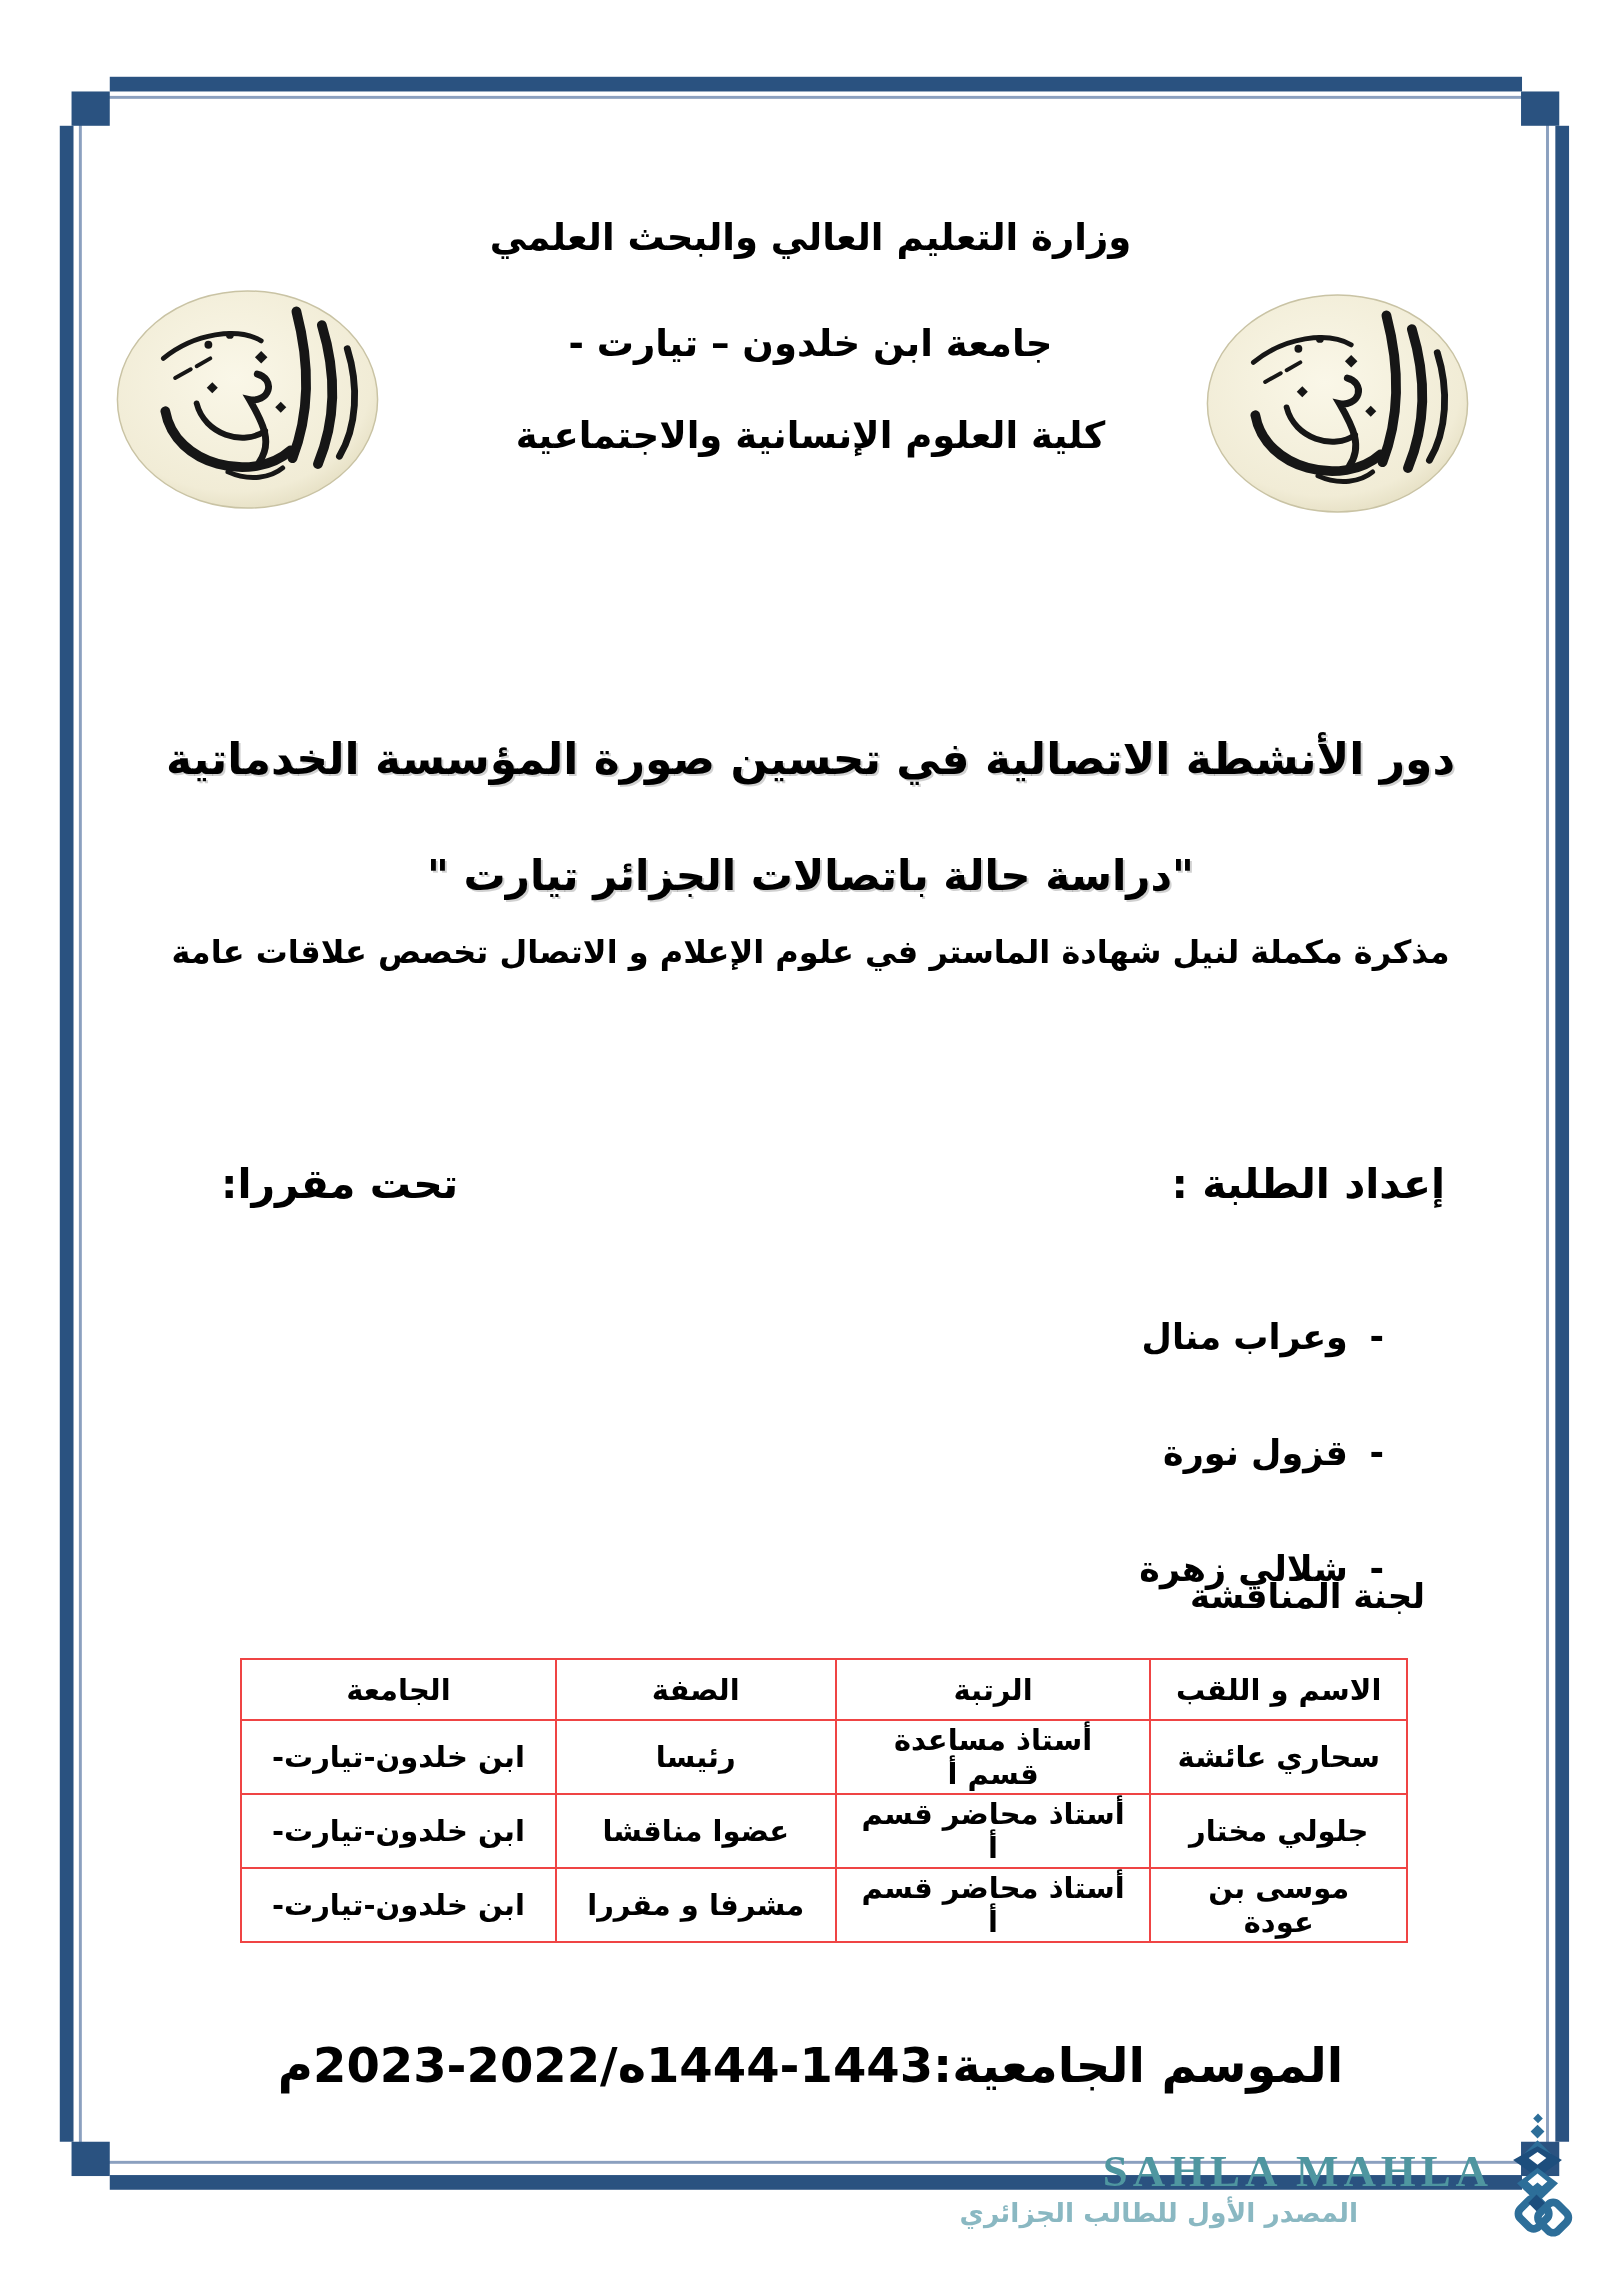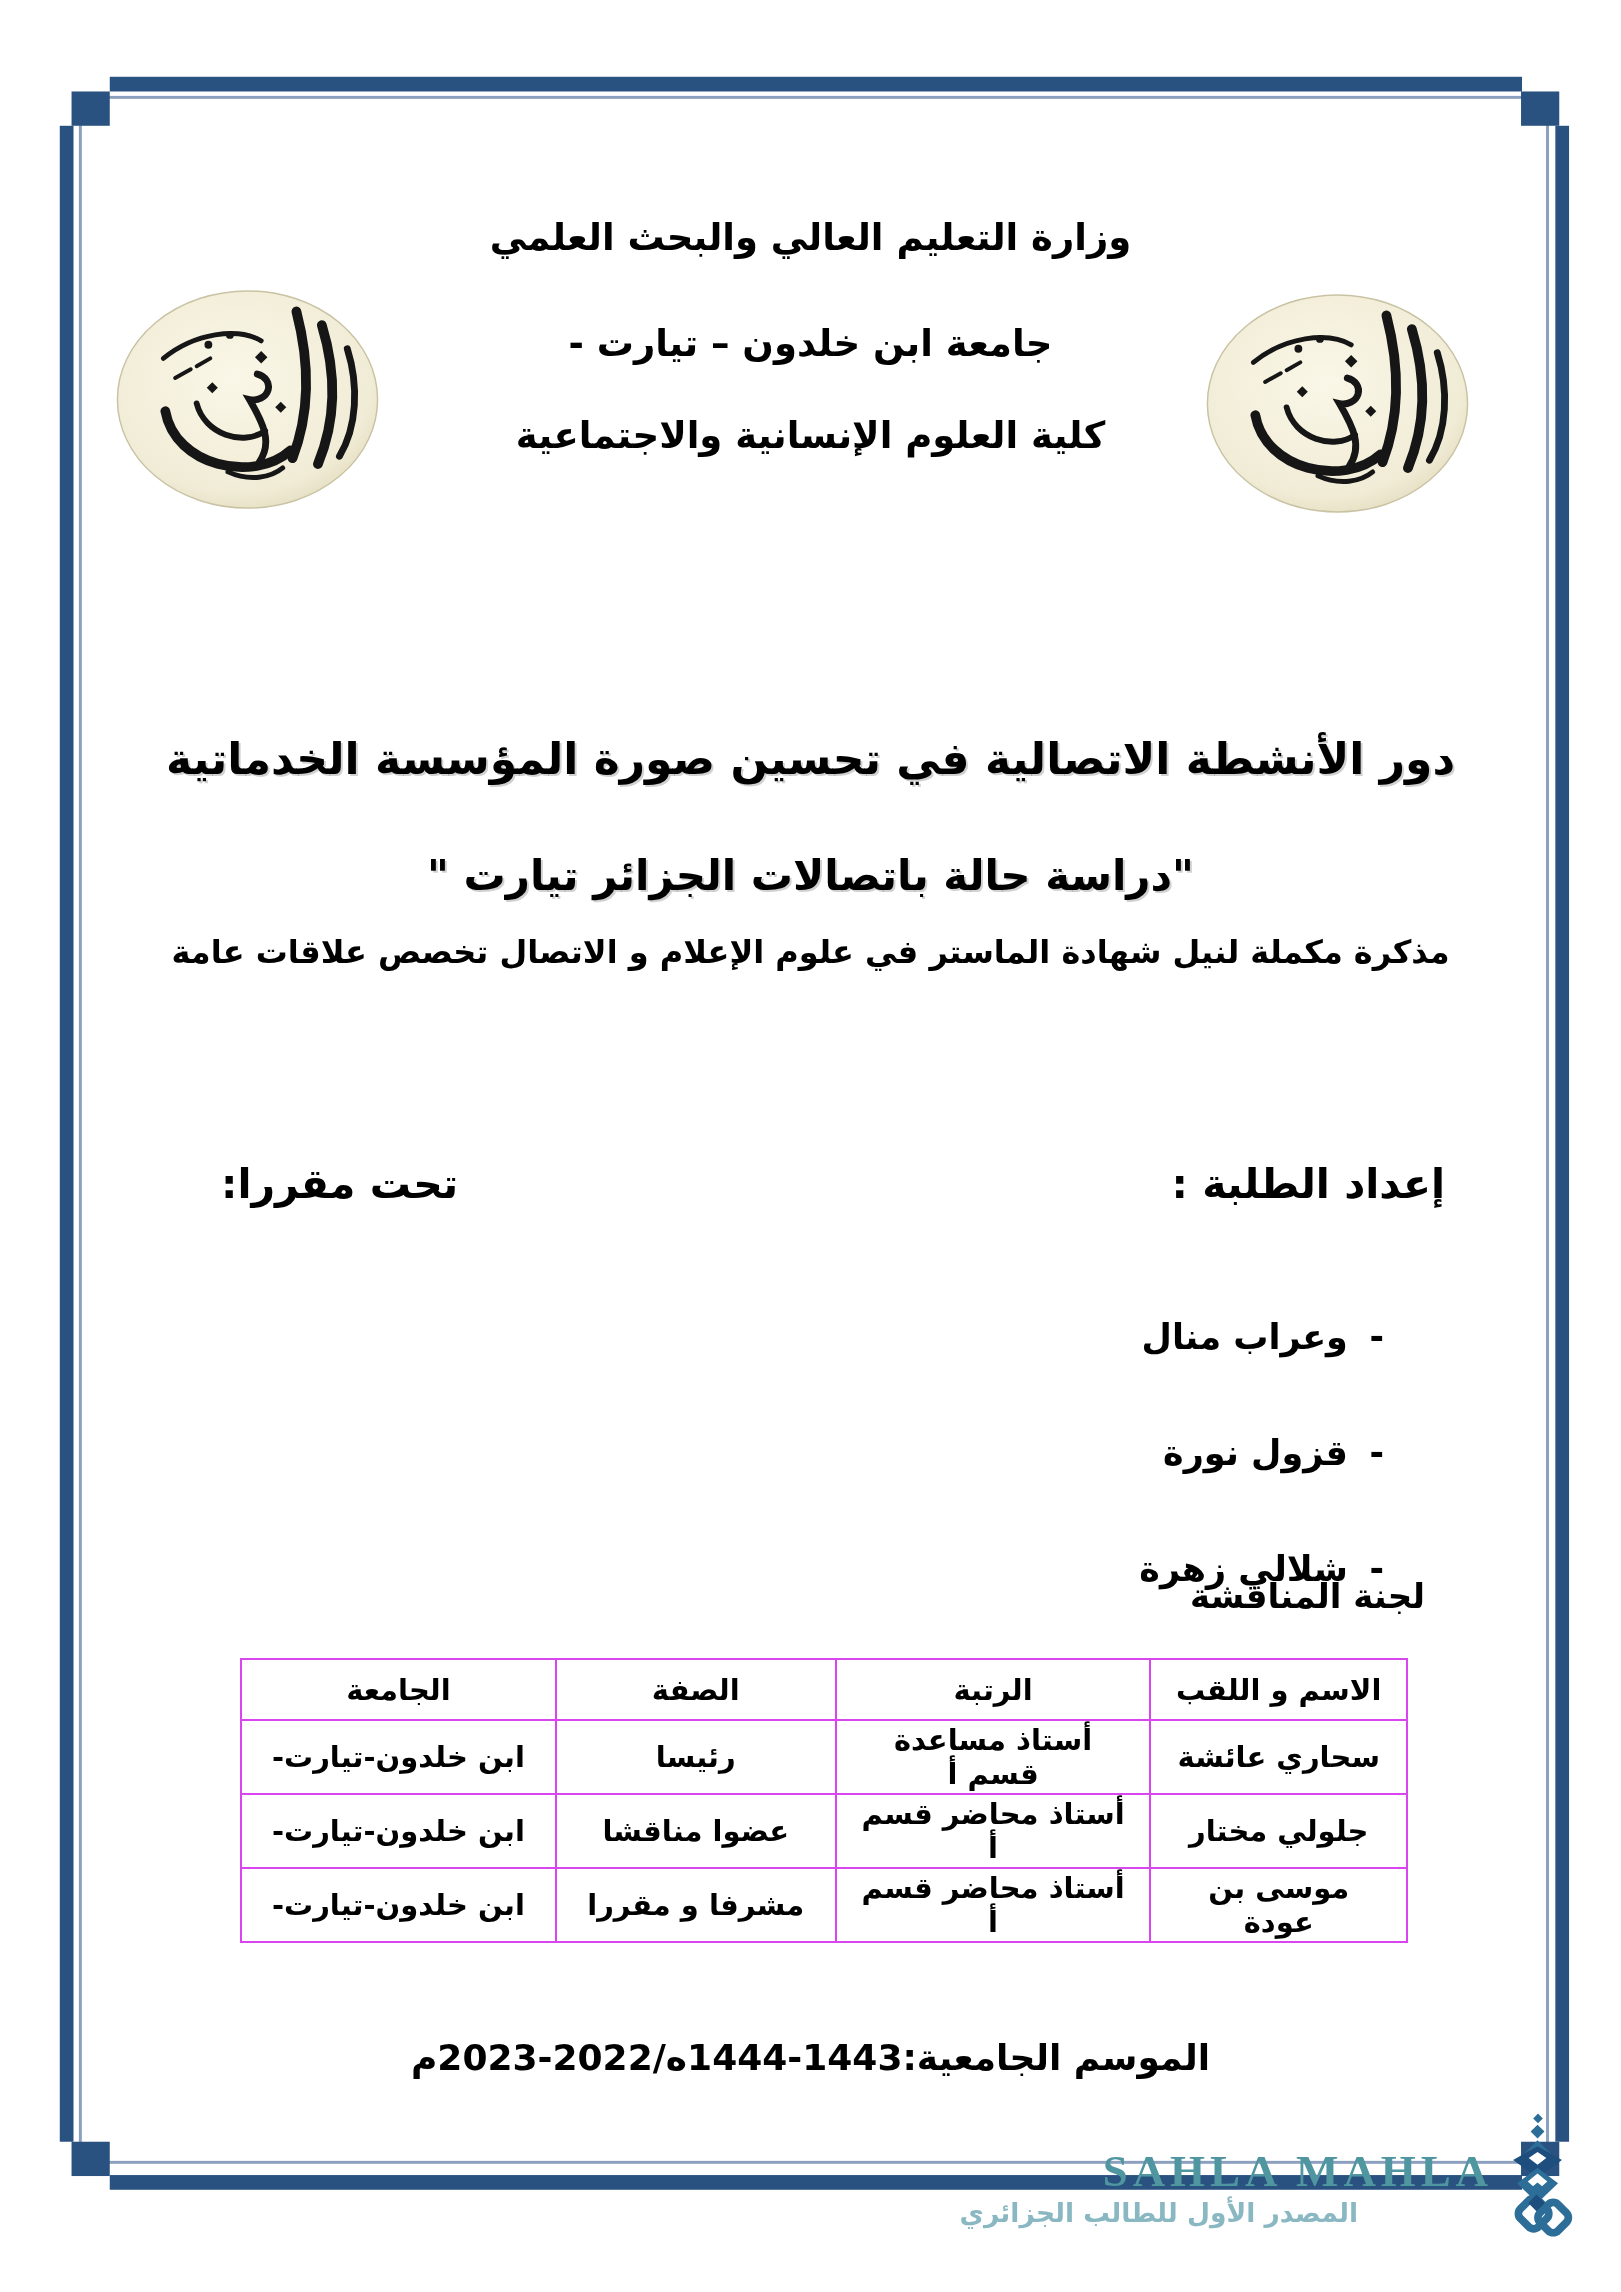--- a/index.html
+++ b/index.html
@@ -62,33 +62,33 @@
   .supervisor-name{top:1323px;left:250px;font-size:35px;font-weight:bold;}
 
   
   .committee-heading{top:1576px;right:196px;font-size:34px;font-weight:bold;}
   table.committee{
     position:absolute;top:1658px;left:240px;width:1168px;
     border-collapse:collapse;direction:rtl;
     font-size:29px;font-weight:bold;text-align:center;
   }
   table.committee th,table.committee td{
-    border:2px solid #d946ef;padding:0 20px;
+    border:2px solid #ef4444;padding:0 20px;
   }
   table.committee th{height:59px;font-weight:bold;}
   table.committee td{height:72px;}
   .col-name{width:22%;}
   .col-rank{width:27%;}
   .col-role{width:24%;}
   .col-univ{width:27%;}
 
   
   .academic-year{
     top:2037px;left:0;right:0;text-align:center;
-    font-size:36px;font-weight:bold;
+    font-size:48px;font-weight:bold;
   }
 
   
   .wm-brand{
     top:2145px;right:128px;direction:ltr;
     font-family:"Liberation Serif", serif;
     font-weight:bold;font-size:45px;letter-spacing:4.9px;
   }
   .wm-tagline{
     top:2197px;right:263px;direction:rtl;

